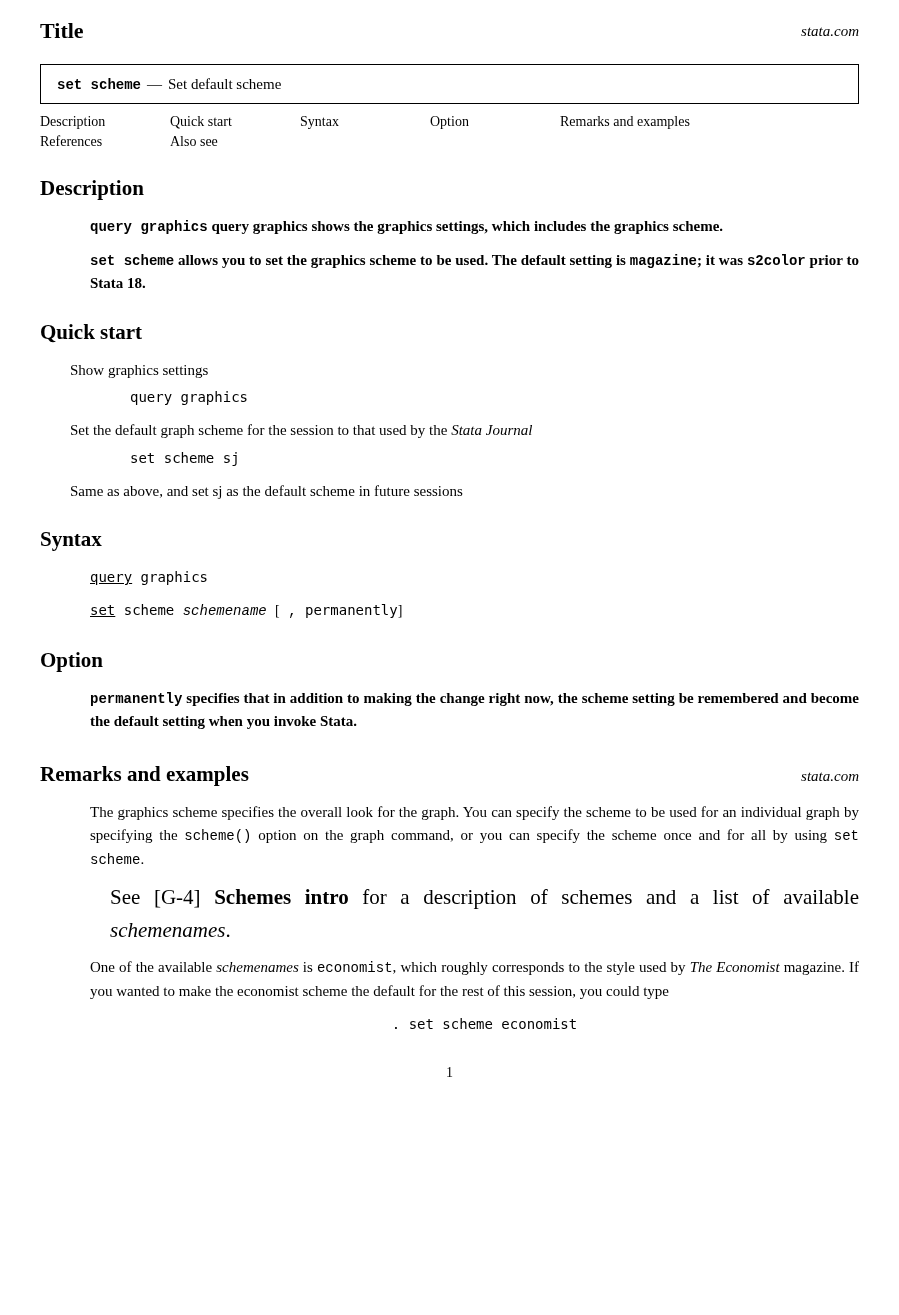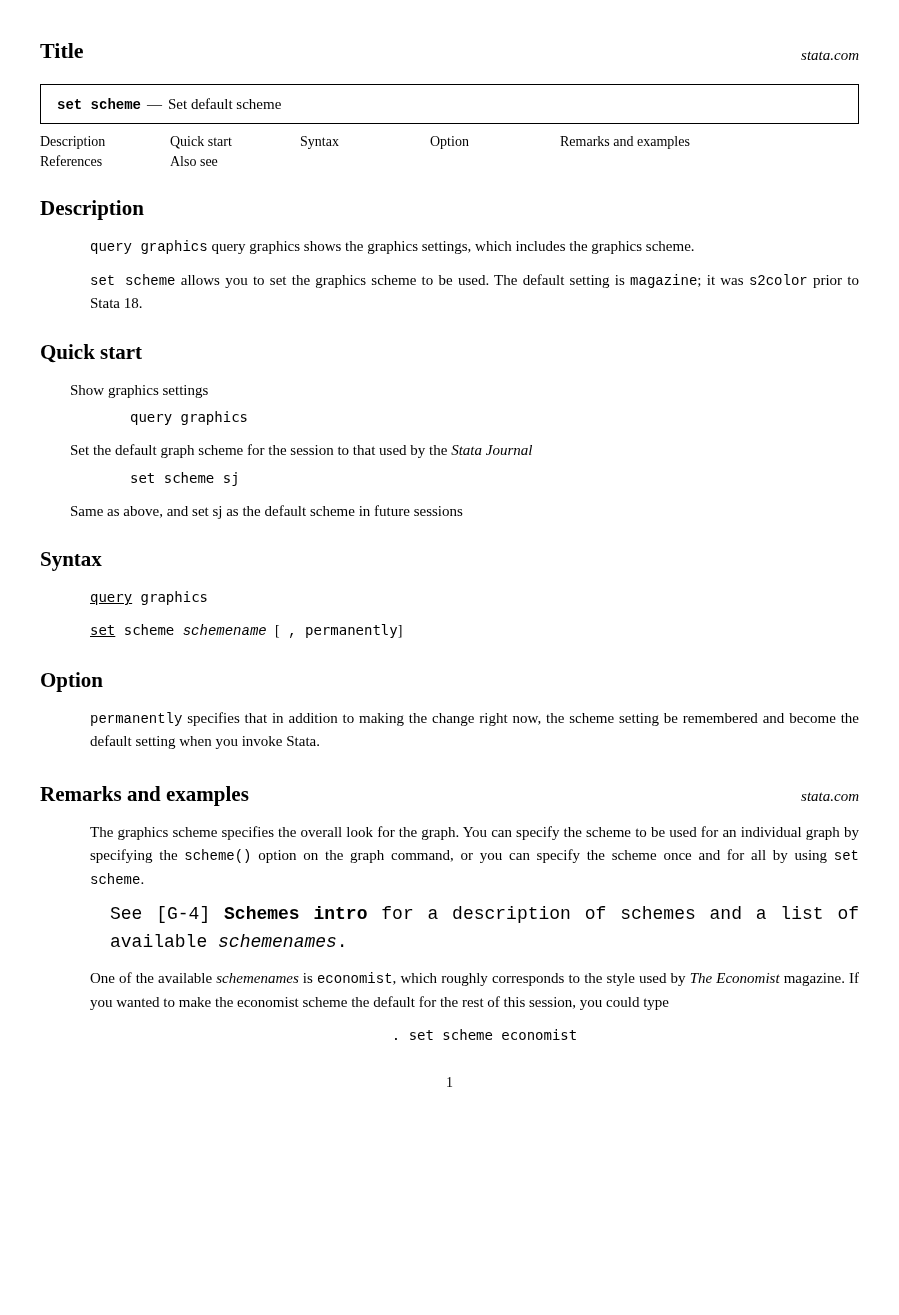--- a/index.html
+++ b/index.html
@@ -10,24 +10,23 @@
       color: #000;
       width: 899px;
       min-height: 1315px;
       padding: 0 40px 40px 40px;
     }
 
     
     .page-header {
       display: flex;
       justify-content: space-between;
-      align-items: flex-end;
+      align-items: center;
       padding: 18px 0 10px 0;
       border-bottom: none;
-      margin-top: 20px;
     }
     .page-title {
       font-size: 22px;
       font-weight: bold;
       font-family: Georgia, serif;
     }
     .stata-com-right {
       font-size: 15px;
       font-family: Georgia, serif;
       font-style: italic;
@@ -84,20 +83,21 @@
     }
 
     
     .body-text {
       font-size: 15px;
       font-family: Georgia, serif;
       line-height: 1.55;
       text-align: justify;
       margin: 8px 0 10px 0;
       padding-left: 50px;
+      font-weight: bold;
     }
     .body-text code, .body-text-noindent code {
       font-family: 'Courier New', monospace;
       font-size: 14px;
     }
 
     
     .code-line {
       font-family: 'Courier New', monospace;
       font-size: 14px;
@@ -166,22 +166,22 @@
     }
     .remarks-body code {
       font-family: 'Courier New', monospace;
       font-size: 14px;
     }
     .remarks-body em {
       font-style: italic;
     }
 
     .see-line {
-      font-family: Liberation Mono, monospace;
-      font-size: 18px;
+      font-family: Liberation Serif, serif;
+      font-size: 21px;
       line-height: 1.55;
       text-align: justify;
       padding-left: 70px;
       margin: 6px 0 10px 0;
     }
     .see-line strong {
       font-weight: bold;
     }
     .see-line em {
       font-style: italic;

